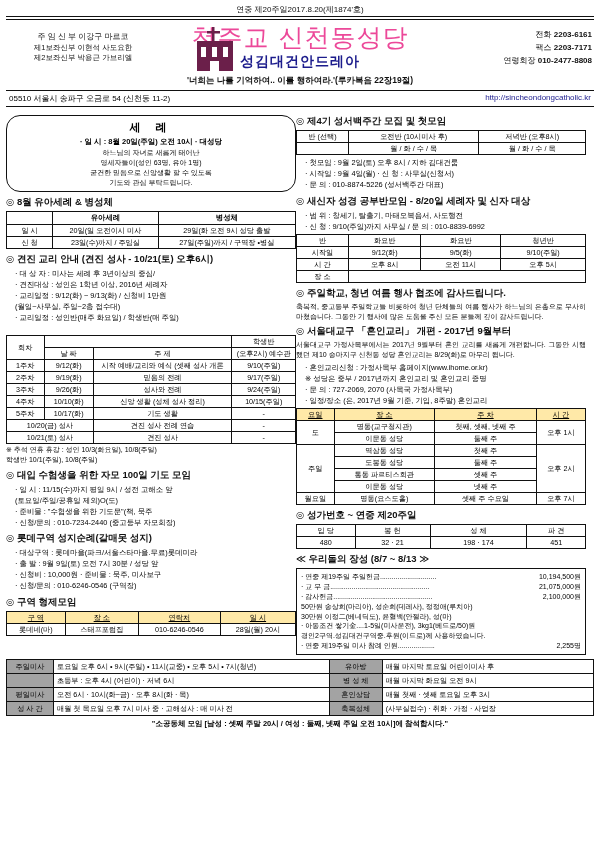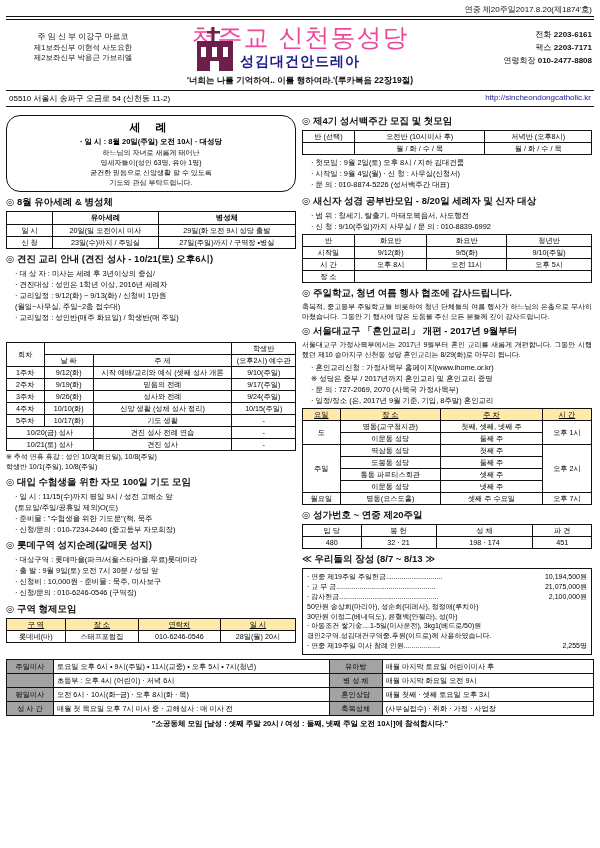--- a/index.html
+++ b/index.html
@@ -1,32 +1,32 @@
 <!DOCTYPE html>
 <html><head>
 <meta charset="utf-8">
 <style>
   html,body{margin:0;padding:0;background:#fff;}
   body{font-family:"Liberation Sans","DejaVu Sans",sans-serif;}
   .page{width:600px;height:848px;position:relative;background:#fff;box-sizing:border-box;padding:4px 6px;}
-  .topline{display:flex;justify-content:flex-end;font-size:8px;color:#111;padding:0 2px 1px 2px;}
+  .topline{display:flex;justify-content:center;font-size:8px;color:#111;padding:0 2px 1px 2px;}
   .hdr-rule{border-top:1px solid #111;border-bottom:1px solid #111;height:2px;margin:0 0 3px 0;}
   .masthead{display:flex;align-items:flex-start;justify-content:space-between;padding:2px 2px 0 2px;gap:33px;}
   .mast-left{width:150px;font-size:7.5px;line-height:1.45;color:#111;text-align:center;padding-top:6px;}
   .mast-left .l1{font-size:8px;}
   .mast-center{flex:1;text-align:center;position:relative;}
   .church-logo{width:40px;height:44px;position:absolute;left:4px;top:2px;}
   .mast-title{font-size:25px;font-weight:normal;color:#ec4899;letter-spacing:1px;line-height:1.05;font-family:"DejaVu Sans",sans-serif;}
   .mast-sub{font-size:14px;color:#1c1c8c;font-weight:bold;letter-spacing:1px;margin-top:2px;}
   .mast-right{width:150px;font-size:8px;line-height:1.6;text-align:right;color:#111;padding-top:4px;}
   .mast-right b{font-weight:bold;}
   .verse{text-align:center;font-size:8.5px;font-weight:bold;color:#111;margin-top:4px;}
   .addr{display:flex;justify-content:space-between;font-size:8px;border-top:1px solid #111;border-bottom:1px solid #111;margin-top:3px;padding:2px 3px;}
   .addr .url{color:#1a1a8c;}
-  .cols{display:flex;gap:6px;margin-top:4px;}
+  .cols{display:flex;margin-top:4px;}
   .col{width:290px;}
   .sec-title{font-size:9.5px;font-weight:bold;color:#111;margin:4px 0 2px 0;}
   .box{border:1px solid #111;padding:3px 5px;}
   .round{border:1px solid #111;border-radius:14px;padding:4px 8px;text-align:center;}
   .ttl-main{font-size:11px;font-weight:bold;letter-spacing:6px;}
   .sm{font-size:7.5px;line-height:1.45;}
   .xsm{font-size:7px;line-height:1.4;}
   table{border-collapse:collapse;width:100%;font-size:7.2px;}
   table td,table th{border:1px solid #111;padding:1px 2px;text-align:center;line-height:1.25;}
   .lt{text-align:left;}
@@ -125,21 +125,21 @@
         </table>
 
       <div class="sec-title">◎ 견진 교리 안내 (견진 성사 - 10/21(토) 오후6시)</div>
       <ul class="dash">
         <li>· 대 상 자 : 미사는 세례 후 3년이상의 중심/</li>
         <li>· 견진대상 : 성인은 1학년 이상, 2016년 세례자</li>
         <li>· 교리일정 : 9/12(화) ~ 9/13(화) / 신청비 1만원</li>
         <li>   (월일~사무실, 주일~2층 접수대)</li>
         <li>· 교리일정 : 성인반(매주 화요일) / 학생반(매 주일)</li>
       </ul>
-      <table style="margin-top:19px;">
+      <table style="margin-top:12px;">
         <tbody>
             <tr>
           <td rowspan="2" style="width:13%">회차</td>
           <td colspan="2"></td>
           <td>학생반</td>
         </tr>
         <tr>
           <td style="width:17%">날 짜</td>
           <td>주 제</td>
           <td style="width:22%">(오후2시) 예수관</td>

